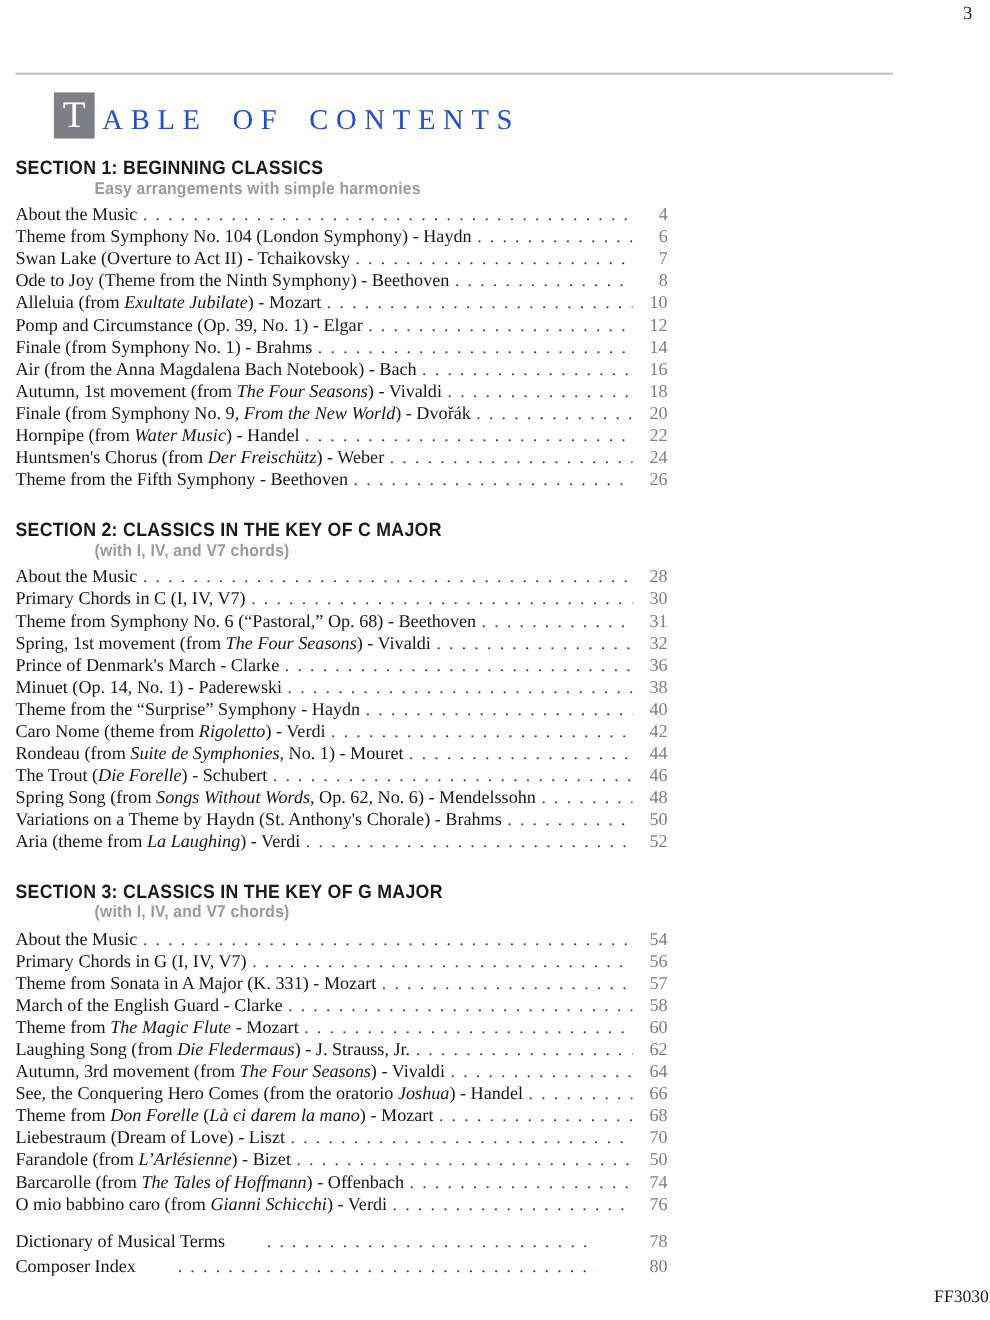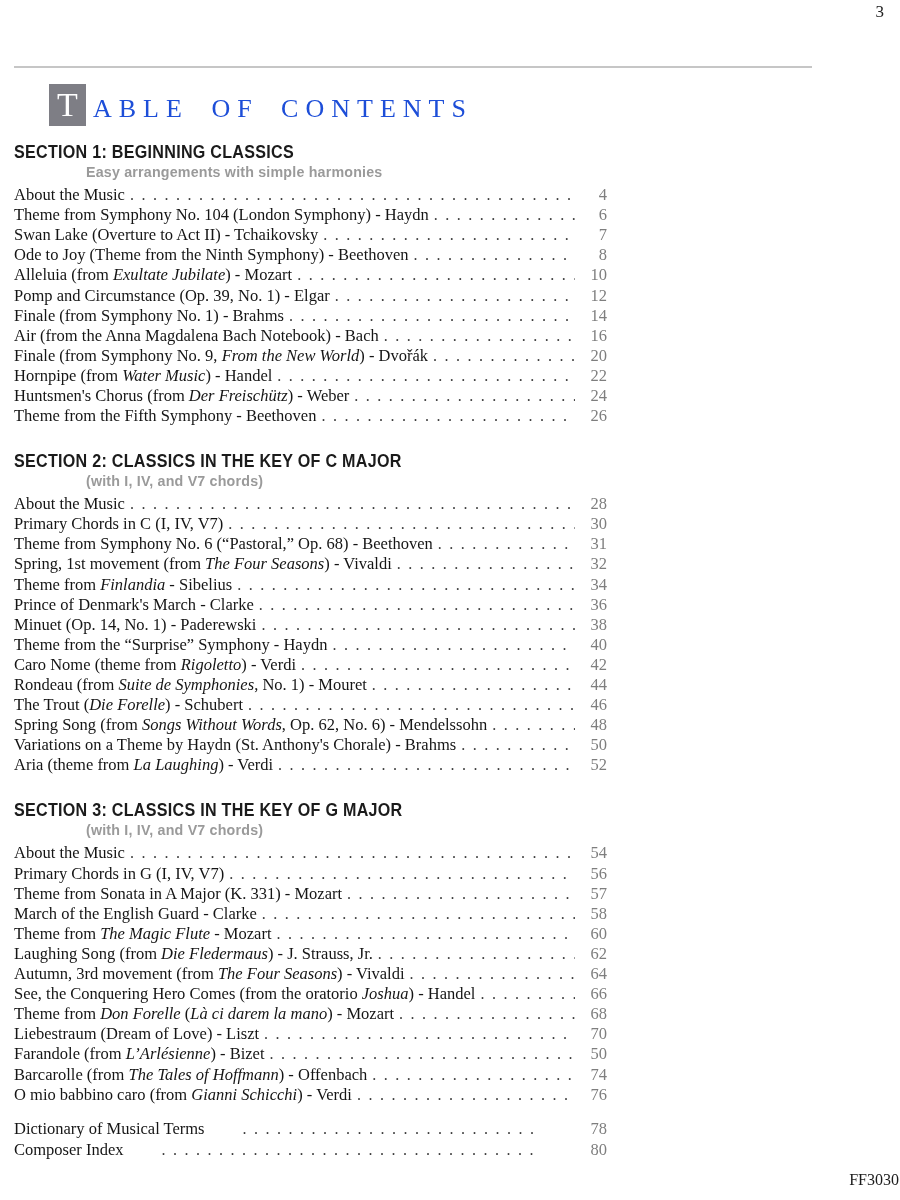--- a/index.html
+++ b/index.html
@@ -36,21 +36,21 @@
     font-size:17.5px;line-height:20px;color:#1b1b1b;letter-spacing:0.3px;
     transform:scaleX(0.92);transform-origin:left center;white-space:nowrap;
   }
   .sec-sub{
     font-family:"Liberation Sans", sans-serif;font-weight:700;
     font-size:15.5px;line-height:17px;color:#9a9a9a;letter-spacing:0.2px;
     transform:scaleX(0.92);transform-origin:left center;white-space:nowrap;
     margin:1px 0 5px 72px;
   }
   .row{
-    display:flex;align-items:center;height:20.1px;
+    display:flex;align-items:flex-end;height:20.1px;
     font-size:16.5px;color:#151515;white-space:nowrap;
   }
   .row .t{flex:0 0 auto;}
   .row .t i{font-style:italic;}
   .leader{
     flex:1 1 auto;overflow:hidden;white-space:nowrap;
     color:#3d3d3d;margin:0 2px 0 5px;font-size:16px;
   }
   .leader::after{
     content:". . . . . . . . . . . . . . . . . . . . . . . . . . . . . . . . . . . . . . . . . . . . . . . . . . . . . . . . . . . . . . . . . . . . . . . . . . . .";
@@ -113,20 +113,25 @@
             <span class="t"><span>Finale (from Symphony No. 1) - Brahms</span></span>
             <span class="leader"></span>
             <span class="pg">14</span>
           </div>
           <div class="row">
             <span class="t"><span>Air (from the Anna Magdalena Bach Notebook) - Bach</span></span>
             <span class="leader"></span>
             <span class="pg">16</span>
           </div>
           <div class="row">
+            <span class="t"><span>Autumn, 1st movement (from </span><i>The Four Seasons</i><span>) - Vivaldi</span></span>
+            <span class="leader"></span>
+            <span class="pg">18</span>
+          </div>
+          <div class="row">
             <span class="t"><span>Finale (from Symphony No. 9, </span><i>From the New World</i><span>) - Dvořák</span></span>
             <span class="leader"></span>
             <span class="pg">20</span>
           </div>
           <div class="row">
             <span class="t"><span>Hornpipe (from </span><i>Water Music</i><span>) - Handel</span></span>
             <span class="leader"></span>
             <span class="pg">22</span>
           </div>
           <div class="row">
@@ -155,25 +160,20 @@
           </div>
           <div class="row">
             <span class="t"><span>Theme from Symphony No. 6 (“Pastoral,” Op. 68) - Beethoven</span></span>
             <span class="leader"></span>
             <span class="pg">31</span>
           </div>
           <div class="row">
             <span class="t"><span>Spring, 1st movement (from </span><i>The Four Seasons</i><span>) - Vivaldi</span></span>
             <span class="leader"></span>
             <span class="pg">32</span>
-          </div>
-          <div class="row">
-            <span class="t"><span>Theme from </span><i>Finlandia</i><span> - Sibelius</span></span>
-            <span class="leader"></span>
-            <span class="pg">34</span>
           </div>
           <div class="row">
             <span class="t"><span>Prince of Denmark's March - Clarke</span></span>
             <span class="leader"></span>
             <span class="pg">36</span>
           </div>
           <div class="row">
             <span class="t"><span>Minuet (Op. 14, No. 1) - Paderewski</span></span>
             <span class="leader"></span>
             <span class="pg">38</span>

